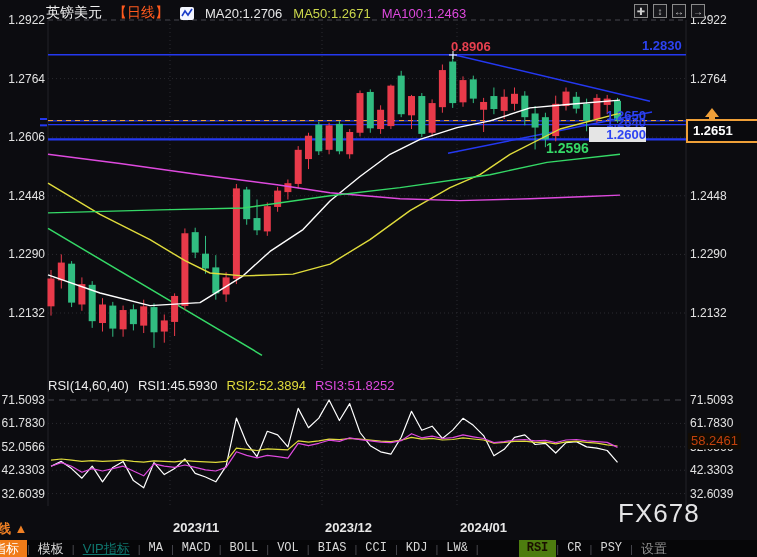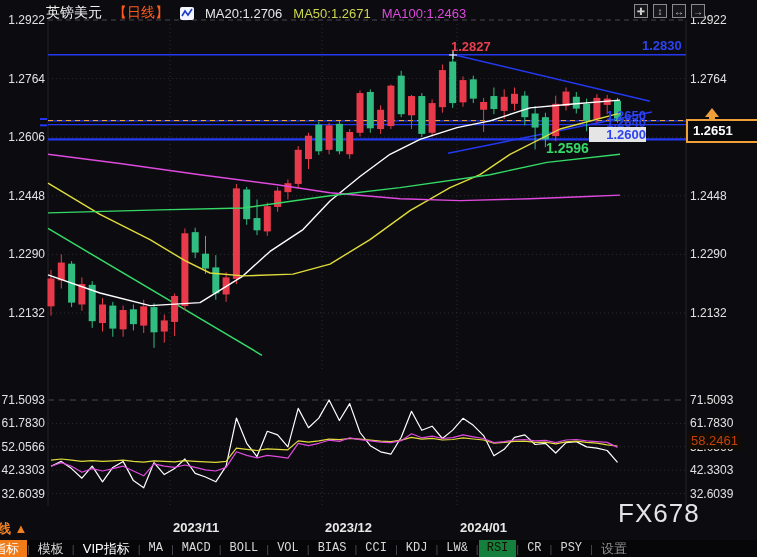--- a/index.html
+++ b/index.html
@@ -35,23 +35,23 @@
   #rsihead{position:absolute;left:48px;top:378px;display:flex;gap:9px;font-size:13px;color:#ececec;z-index:4;}
   
   .xlab{position:absolute;top:520px;font-size:13px;font-weight:bold;color:#e8e8e8;z-index:4;}
   #panelab{position:absolute;left:-15px;top:520px;color:#f08024;font-size:13px;font-weight:bold;z-index:4;}
   #watermark{position:absolute;left:618px;top:498px;font-size:26px;color:#e4e4e6;letter-spacing:1px;z-index:3;}
   
   #toolbar{position:absolute;left:0;top:540px;width:757px;height:17px;background:#060608;display:flex;
     align-items:center;white-space:nowrap;z-index:7;font-size:12px;}
   .titem{color:#d8d8d8;padding:0 8px;height:17px;line-height:17px;font-family:"Liberation Mono",monospace;}
   .titem.cjk{font-family:"Liberation Sans",sans-serif;font-size:13px;}
-  .titem.vip{color:#ffffff;}
+  .titem.vip{color:#0f766e;text-decoration:underline;}
   .titem.dim{color:#8f8f8f;}
-  .titem.active{background:#15803d;color:#1a0e00;font-weight:normal;}
+  .titem.active{background:#4d7c0f;color:#1a0e00;font-weight:bold;margin-left:40px;}
   .titem.clip{margin-left:-15px;background:#f07b18;color:#fff;}
   .tsep{color:#4c4c52;font-size:11px;}
 </style>
 </head>
 <body>
 
 <div id="stage">
   <svg id="plot" width="757" height="557">
       <line x1="48" y1="20" x2="686" y2="20" stroke="#47474e" stroke-width="1" stroke-dasharray="5 4"></line>
       <line x1="48" y1="78.60220000000012" x2="686" y2="78.60220000000012" stroke="#2b2b31" stroke-width="1" stroke-dasharray="1 3"></line>
@@ -221,30 +221,36 @@
     <span class="ma50c">MA50:1.2671</span>
     <span class="ma100c">MA100:1.2463</span>
   </div>
   <div id="topicons">
       <div class="tico">✚</div>
       <div class="tico">↕</div>
       <div class="tico">↔</div>
       <div class="tico">→</div>
     </div>
 
-  <div class="ann" id="ann-high">1.2827</div>
+  <div class="ann" id="ann-high">0.8906</div>
   <div class="ann" id="ann-res">1.2830</div>
   <div class="ann" id="lv2650">1.2650</div>
   <div class="ann" id="lv2640">1.2640</div>
   <div class="ann" id="lv2600">1.2600</div>
   <div class="ann" id="ma200lab">1.2596</div>
 
   <div id="pricebox">1.2651</div>
   <div id="rsibadge">58.2461</div>
 
+  <div id="rsihead">
+    <span>RSI(14,60,40)</span>
+    <span>RSI1:45.5930</span>
+    <span style="color:#e0dc3c">RSI2:52.3894</span>
+    <span style="color:#de4ade">RSI3:51.8252</span>
+  </div>
 
   <div class="xlab" style="left:173px">2023/11</div>
   <div class="xlab" style="left:325px">2023/12</div>
   <div class="xlab" style="left:460px">2024/01</div>
   <div id="panelab">日线 ▲</div>
   <div id="watermark">FX678</div>
 
   <div id="toolbar">
       <div class="titem clip cjk">指标</div>
       <span class="tsep">|</span>

